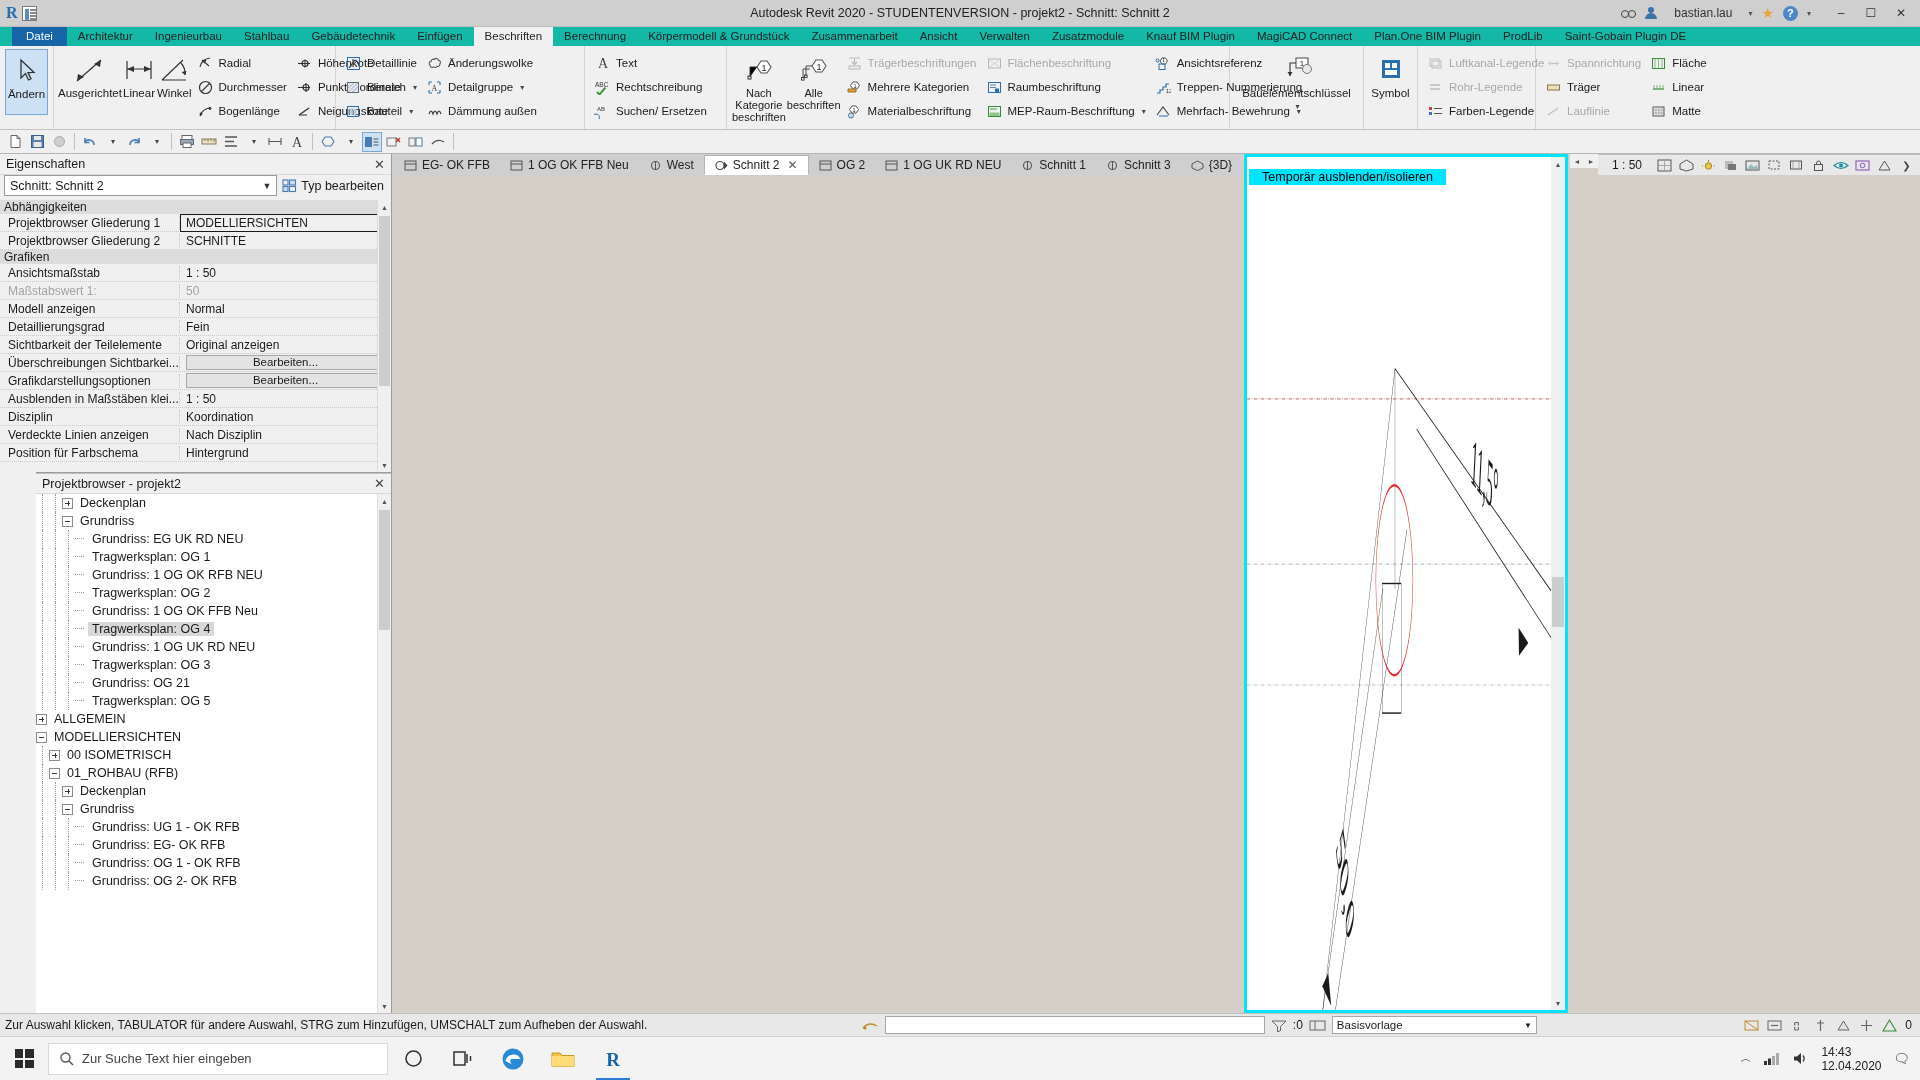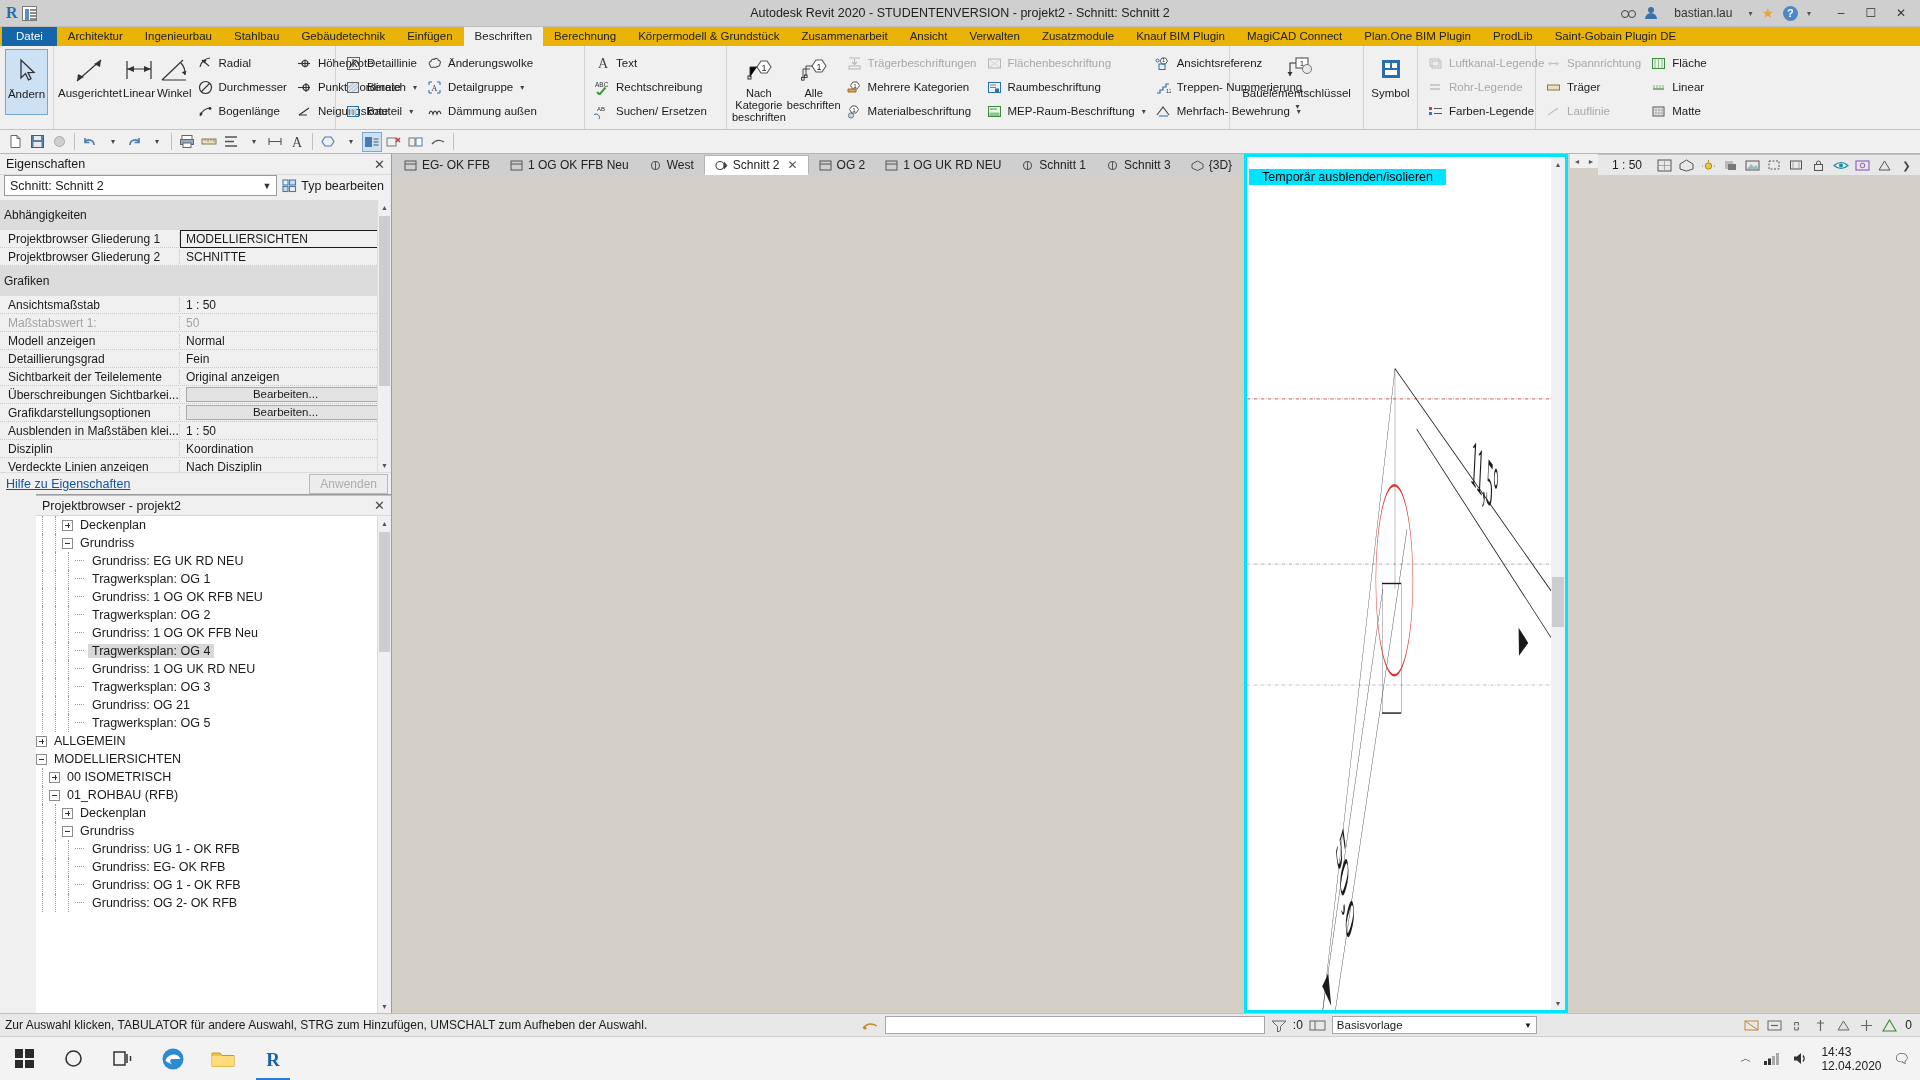--- a/index.html
+++ b/index.html
@@ -37,22 +37,22 @@
   .person-icon::after{content:"";position:absolute;left:1px;top:7px;width:12px;height:6px;border-radius:6px 6px 0 0;background:#3b72a8;}
   .star-icon{color:#e8a33d;font-size:14px;line-height:1;}
   .help-icon{width:15px;height:15px;border-radius:50%;background:#4d87c7;color:#fff;font-size:11px;
     text-align:center;line-height:15px;font-weight:bold;}
   .caret{font-size:8px;color:#555;}
   .winbtns { display:flex; align-items:center; margin-left:6px; gap:0; }
   .winbtn { width:30px;height:26px;display:flex;align-items:center;justify-content:center;font-size:12px;color:#333; }
 
   
   .ribbon-tabs {
-    height:19px; background:#eab308; display:flex; align-items:flex-end; flex:0 0 19px;
-    padding-left:2px; font-size:11.5px;
+    height:19px; background:#14b8a6; display:flex; align-items:flex-end; flex:0 0 19px;
+    padding-left:12px; font-size:11.5px;
   }
   .rtab { padding:2px 11px 3px; color:#222; white-space:nowrap; line-height:14px; }
   .rtab.file { background:#1565a8; color:#fff; padding:2px 14px 3px; }
   .rtab.active { background:#f0f0f0; }
 
   
   .ribbon {
     flex:0 0 84px; background:#f0f0f0; display:flex; border-bottom:1px solid #c3c3c3;
     position:relative; overflow:hidden;
   }
@@ -96,21 +96,21 @@
     display:flex;align-items:center;justify-content:center; }
   .prop-lbl { font-size:12.5px; line-height:17px; }
 
   .typerow { display:flex; align-items:center; gap:5px; padding:0 4px 4px; }
   .typesel { flex:1; height:21px; border:1px solid #9a9a9a; background:#fff; display:flex;
     align-items:center; padding:0 5px; font-size:12.5px; position:relative; }
   .typesel .cv { margin-left:auto; font-size:9px; color:#333; }
   .typeedit { display:flex; align-items:center; gap:4px; font-size:12.5px; white-space:nowrap; padding-right:3px;}
 
   .proptable { position:relative; }
-  .grp { background:#dcdcdc; font-size:12px; padding:8px 4px; display:flex; align-items:center; }
+  .grp { background:#dcdcdc; font-size:12px; padding:0 4px; display:flex; align-items:center; }
   .grp .chev { margin-left:auto; font-size:9px; }
   .prow { display:flex; height:18px; align-items:center; font-size:12px;
      border-bottom:1px dotted #c9c9c9; }
   .pk { width:180px; flex:0 0 180px; padding-left:8px; white-space:nowrap; overflow:hidden;
      border-right:1px dotted #c9c9c9; }
   .pv { flex:1; padding-left:6px; white-space:nowrap; overflow:hidden; }
   .prow.dim .pk, .prow.dim .pv { color:#a3a3a3; }
   .pv.boxed { border:1px solid #1a1a1a; height:18px; line-height:16px; padding-left:5px; }
   .pv .btnsm { display:block; background:#e3e3e3; border:1px solid #a9a9a9; text-align:center;
      font-size:11.5px; height:15px; line-height:13px; margin-right:6px; }
@@ -900,24 +900,20 @@
             <div class="pk">Position für Farbschema</div>
             <div class="pv">Hintergrund</div>
           </div>
           <div class="prop-scroll">
             <div class="sc-arrow">▲</div>
             <div class="sc-thumb" style="top:16px;height:170px;"></div>
             <div class="sc-arrow" style="position:absolute;bottom:0;left:0;right:0;">▼</div>
           </div>
         </div>
 
-      <div class="prop-foot">
-        <a class="helplink">Hilfe zu Eigenschaften</a>
-        <span class="applybtn">Anwenden</span>
-      </div>
 
       <div class="browser">
         <div class="pal-head" style="border-top:1px solid #c0c0c0;">
           <span>Projektbrowser - projekt2</span>
           <span class="x">✕</span>
         </div>
         <div class="tree" id="browser-tree">
             <div class="tnode">
               <span class="vline"></span>
               <span class="vline"></span>
@@ -1338,20 +1334,27 @@
 
   <div class="taskbar">
     <div class="tb-start">
       <div class="win-logo">
           <div></div>
           <div></div>
           <div></div>
           <div></div>
         </div>
     </div>
+    <div class="tb-search">
+      <svg width="15" height="15" viewBox="0 0 15 15">
+          <circle cx="6.5" cy="6.5" r="4.5" fill="none" stroke="#555" stroke-width="1.4"></circle>
+          <path d="M10 10 L14 14" stroke="#555" stroke-width="1.5"></path>
+        </svg>
+      <span>Zur Suche Text hier eingeben</span>
+    </div>
     <div class="tb-app">
       <svg width="19" height="19" viewBox="0 0 19 19">
           <circle cx="9.5" cy="9.5" r="7.5" fill="none" stroke="#333" stroke-width="1.6"></circle>
         </svg>
     </div>
     <div class="tb-app">
       <svg width="21" height="17" viewBox="0 0 21 17">
           <rect x="1" y="2" width="11" height="13" fill="none" stroke="#333" stroke-width="1.5"></rect>
           <path d="M14 4 v9 M17.5 6 v5" stroke="#333" stroke-width="1.5"></path>
         </svg>

